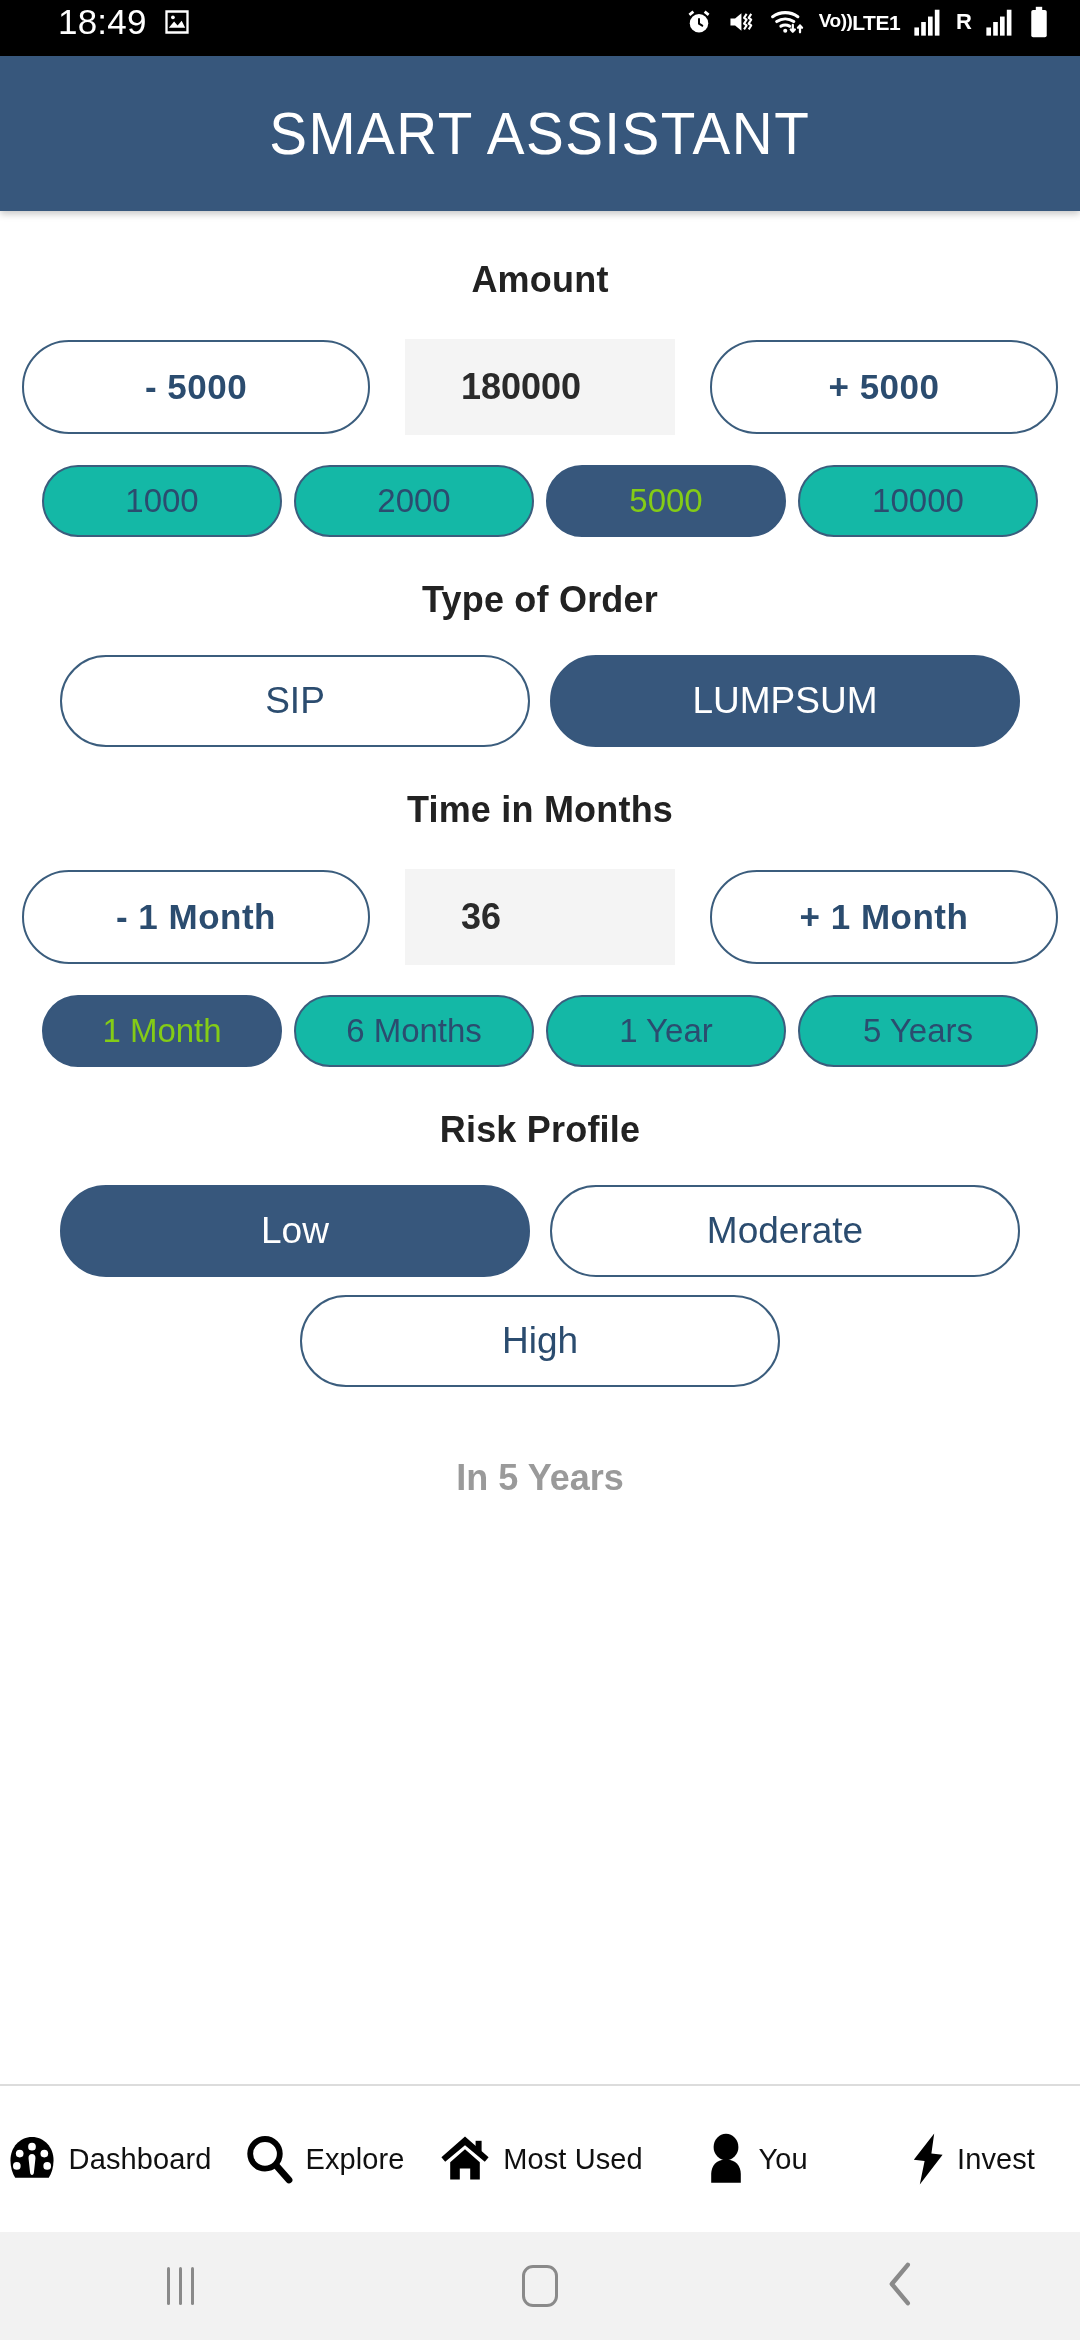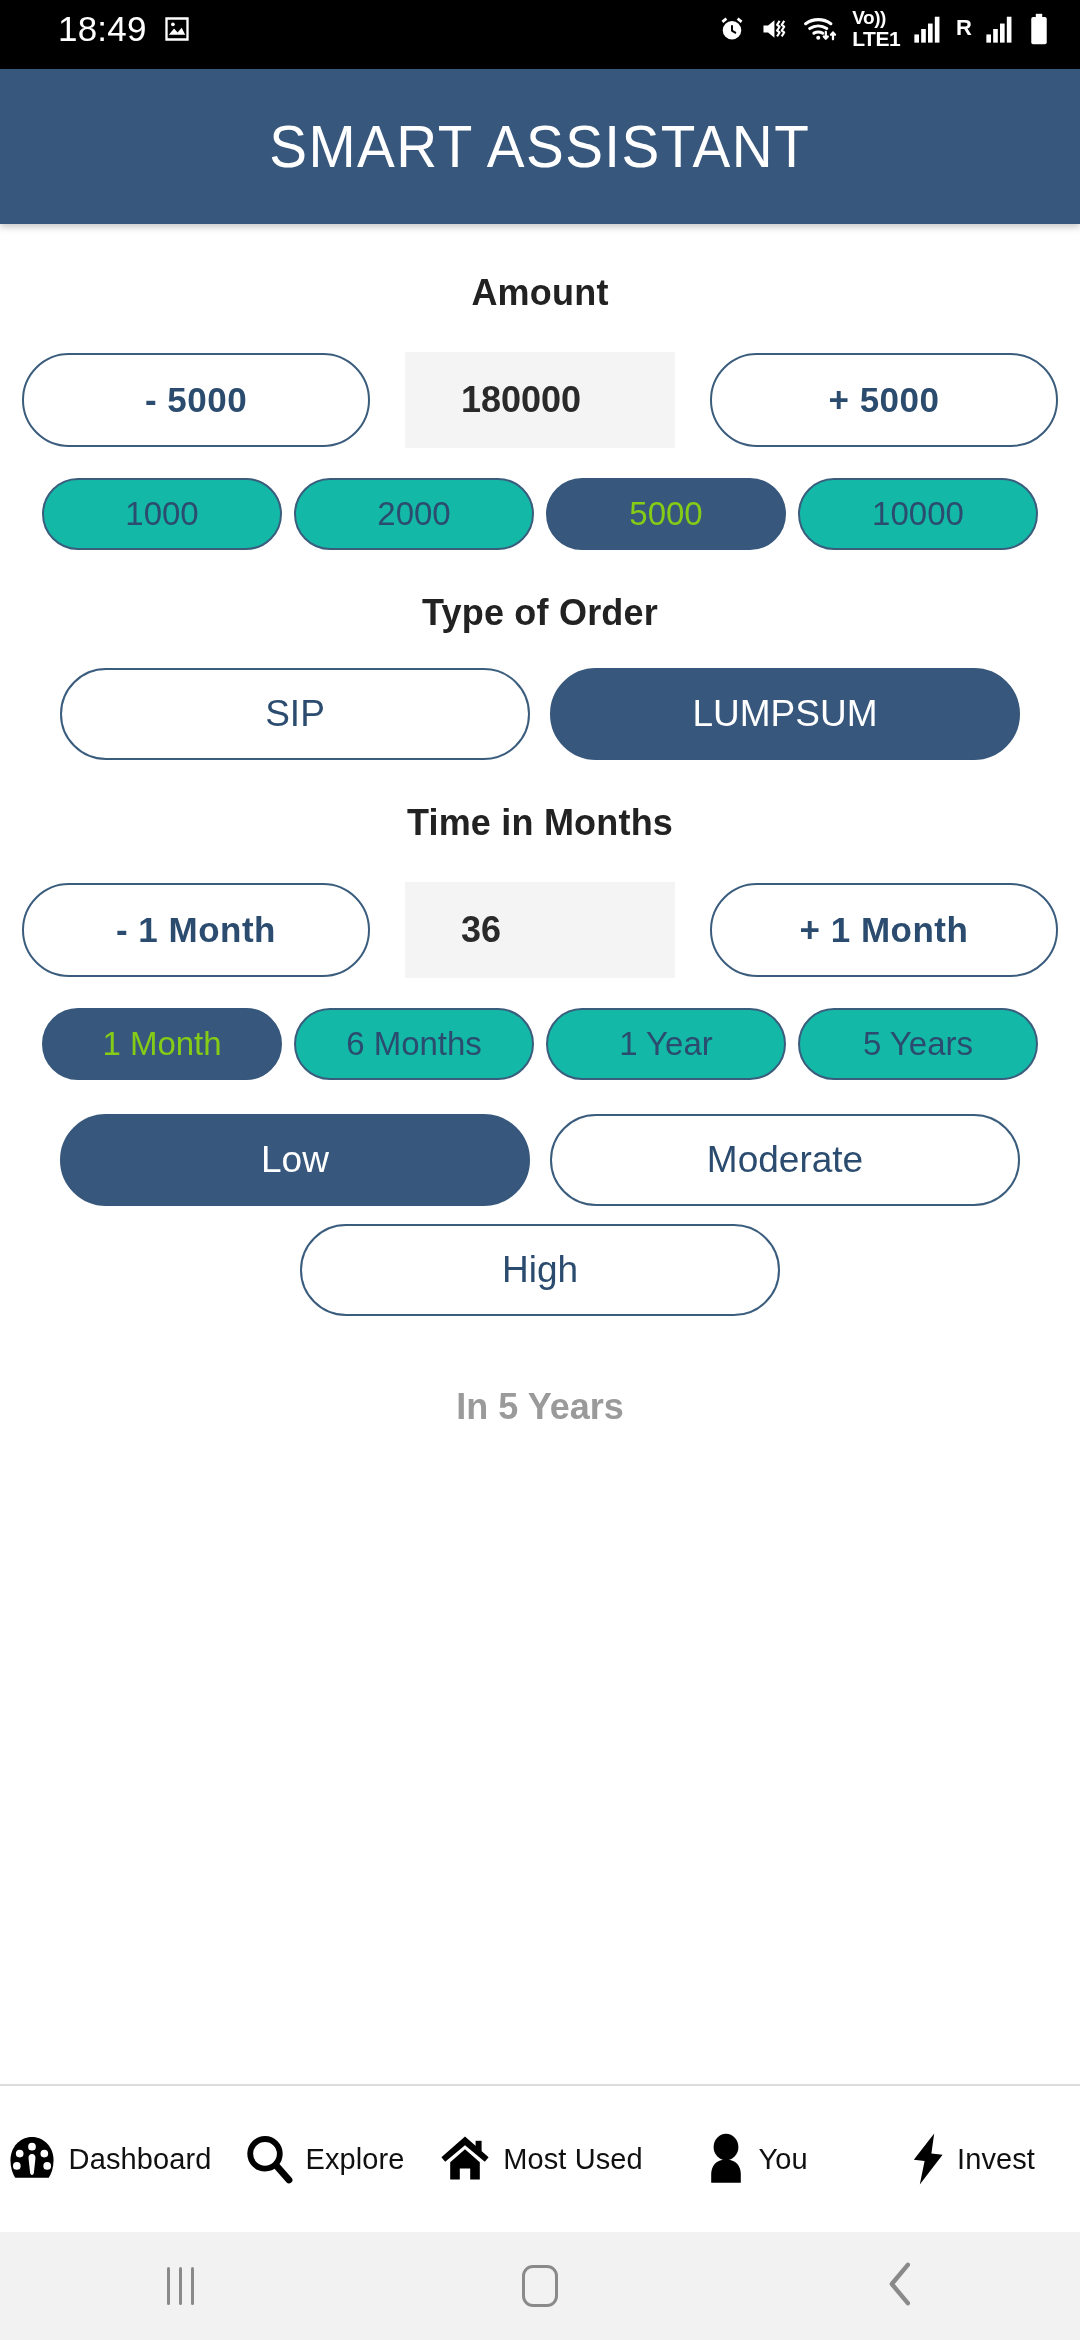--- a/index.html
+++ b/index.html
@@ -16,21 +16,21 @@
     position: relative;
     width: 1080px;
     height: 2340px;
     background: #ffffff;
     display: flex;
     flex-direction: column;
   }
 
   
   .status-bar {
-    height: 69px;
+    height: 56px;
     background: #000000;
     display: flex;
     align-items: center;
     justify-content: space-between;
     padding: 0 30px 12px 58px;
     flex: none;
   }
   .status-left {
     display: flex;
     align-items: center;
@@ -42,21 +42,21 @@
     letter-spacing: 0.2px;
   }
   .status-right {
     display: flex;
     align-items: center;
     gap: 13px;
   }
   .sb-ico { display: block; }
   .volte-block {
     display: flex;
-    flex-direction: column;
+    flex-direction: row;
     align-items: flex-start;
     justify-content: center;
     line-height: 1;
   }
   .volte-top {
     color: #ffffff;
     font-size: 19px;
     font-weight: bold;
     letter-spacing: -0.5px;
   }
@@ -397,20 +397,21 @@
       <div class="stepper-btn">+ 1 Month</div>
     </div>
 
     <div class="chip-row">
       <div class="chip selected">1 Month</div>
       <div class="chip">6 Months</div>
       <div class="chip">1 Year</div>
       <div class="chip">5 Years</div>
     </div>
 
+    <div class="section-heading heading-risk">Risk Profile</div>
 
     <div class="option-row">
       <div class="pill selected">Low</div>
       <div class="pill">Moderate</div>
     </div>
 
     <div class="option-row narrow">
       <div class="pill">High</div>
     </div>
 

